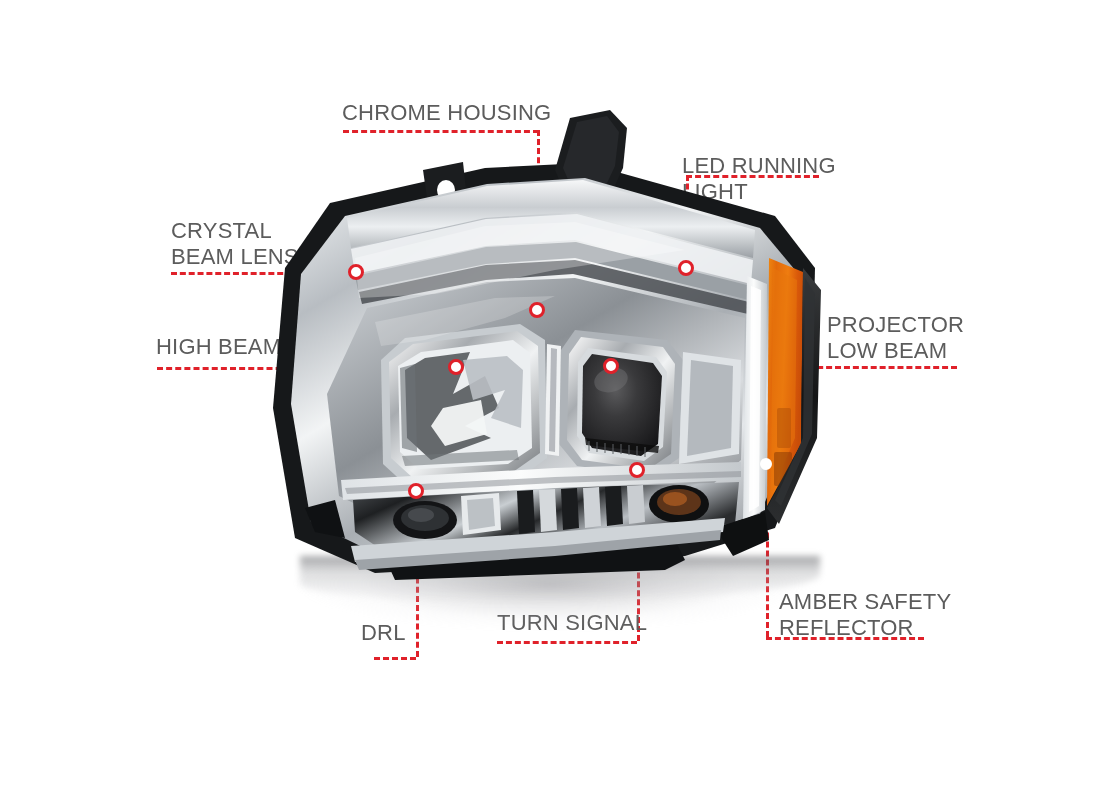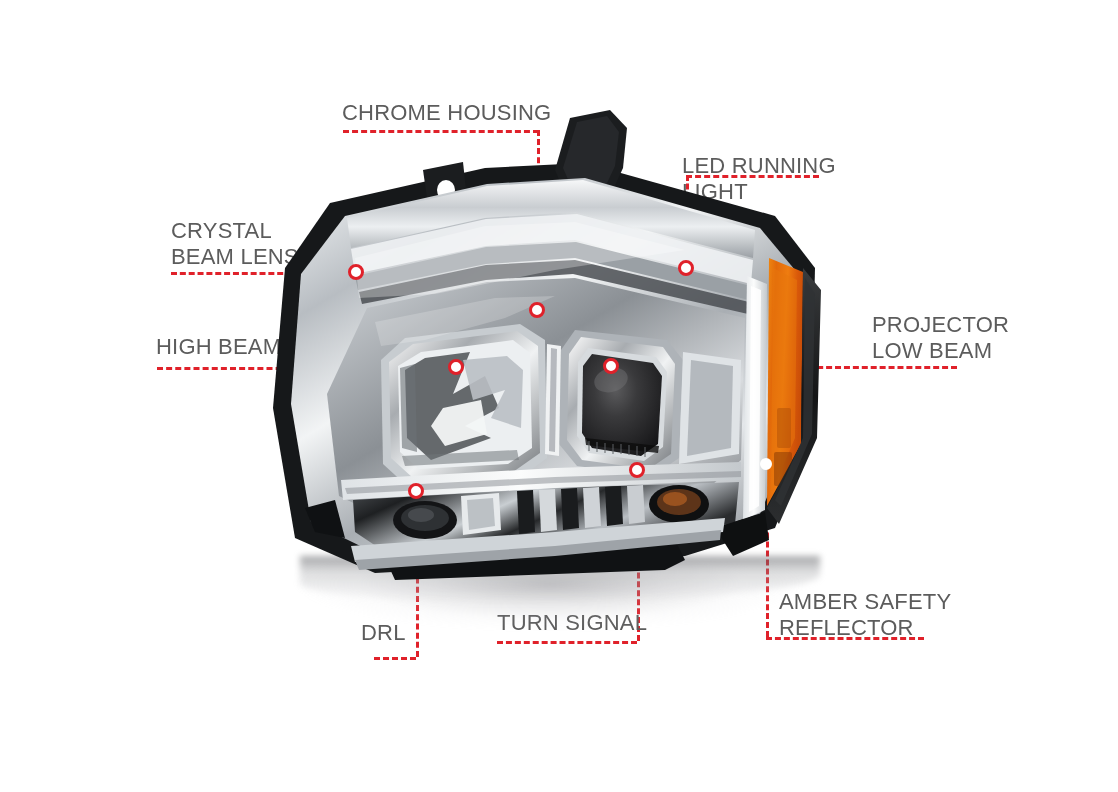--- a/index.html
+++ b/index.html
@@ -291,21 +291,21 @@
       <div class="dash-h" style="left: 686px; top: 175px; width: 133px;"></div>
       <div class="dash-v" style="left: 686px; top: 175px; height: 92px;"></div>
       <div class="dot" style="left: 686px; top: 268px;"></div>
       <div class="label " style="left: 682px; top: 121px; margin-top: 32px;">LED RUNNING
 LIGHT</div>
       <div class="dash-h" style="left: 157px; top: 367px; width: 298px;"></div>
       <div class="dot" style="left: 456px; top: 367px;"></div>
       <div class="label " style="left: 156px; top: 334px;">HIGH BEAM</div>
       <div class="dash-h" style="left: 612px; top: 366px; width: 345px;"></div>
       <div class="dot" style="left: 611px; top: 366px;"></div>
-      <div class="label " style="left: 872px; top: 312px;">PROJECTOR
+      <div class="label " style="left: 827px; top: 312px;">PROJECTOR
 LOW BEAM</div>
       <div class="dash-v" style="left: 416px; top: 495px; height: 162px;"></div>
       <div class="dash-h" style="left: 374px; top: 657px; width: 42px;"></div>
       <div class="dot" style="left: 416px; top: 491px;"></div>
       <div class="label " style="left: 361px; top: 620px;">DRL</div>
       <div class="dash-v" style="left: 637px; top: 474px; height: 167px;"></div>
       <div class="dash-h" style="left: 497px; top: 641px; width: 140px;"></div>
       <div class="dot" style="left: 637px; top: 470px;"></div>
       <div class="label " style="left: 497px; top: 610px;">TURN SIGNAL</div>
       <div class="dash-v" style="left: 766px; top: 470px; height: 167px;"></div>

